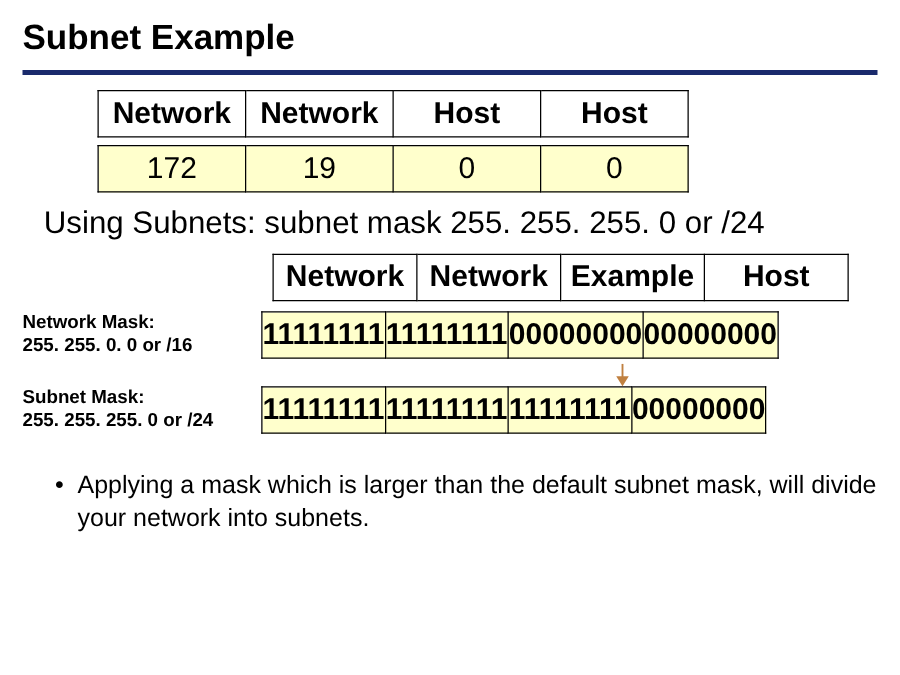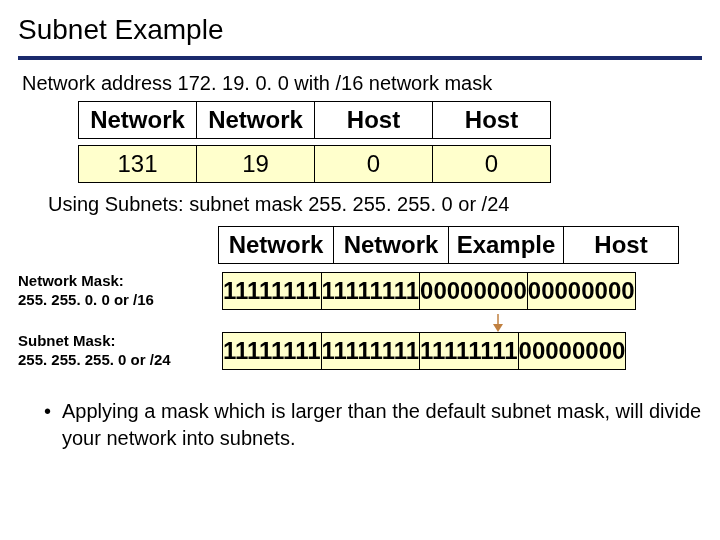--- a/index.html
+++ b/index.html
@@ -9,21 +9,21 @@
     background: #fff;
     font-family: Arial, Helvetica, sans-serif;
     color: #000;
     overflow: hidden;
   }
   .slide {
     padding: 14px 18px 18px 18px;
   }
   .title {
     font-size: 28px;
-    font-weight: normal;
+    font-weight: bold;
     margin-bottom: 10px;
   }
   .rule {
     height: 4px;
     background: #1a2a6c;
     margin: 0 0 12px 0;
     width: 100%;
   }
   .intro {
     font-size: 20px;
@@ -39,32 +39,32 @@
   .tbl td {
     border: 1px solid #000;
     text-align: center;
     font-size: 24px;
     padding: 4px 0;
   }
   .tbl .hdr td { font-weight: bold; }
   .t1 td { width: 118px; }
   .row-yellow td { background: #ffffcc; }
   .using {
-    font-size: 20px;
-    margin: 10px 0 10px 30px;
+    font-size: 25px;
+    margin: 10px 0 10px 17px;
   }
   .table2-wrap {
     margin-left: 200px;
     margin-bottom: 8px;
   }
   .t2hdr td { width: 115px; font-weight: bold; }
   .labelblock {
     display: flex;
     align-items: center;
-    gap: 14px;
+    gap: 1px;
     margin-bottom: 8px;
   }
   .masklabel {
     width: 190px;
     font-size: 15px;
     font-weight: bold;
     line-height: 1.25;
   }
   .t3 td { width: 96px; font-weight: bold; text-align: right; }
   .arrow {
@@ -91,38 +91,37 @@
   }
 </style>
 </head>
 <body>
 
 <div class="slide">
 
   <div class="title">Subnet Example</div>
   <div class="rule"></div>
 
-  <div class="intro">Network address 172. 19. 0. 0 with /16 network mask</div>
 
   <div class="table1-wrap">
     <table class="tbl t1">
       <tbody>
           <tr class="hdr">
         <td>Network</td>
         <td>Network</td>
         <td>Host</td>
         <td>Host</td>
       </tr>
     </tbody>
       </table>
     <div style="height:6px"></div>
     <table class="tbl t1">
       <tbody>
           <tr class="row-yellow">
-        <td>131</td>
+        <td>172</td>
         <td>19</td>
         <td>0</td>
         <td>0</td>
       </tr>
     </tbody>
       </table>
   </div>
 
   <div class="using">Using Subnets: subnet mask 255. 255. 255. 0 or /24</div>
 

